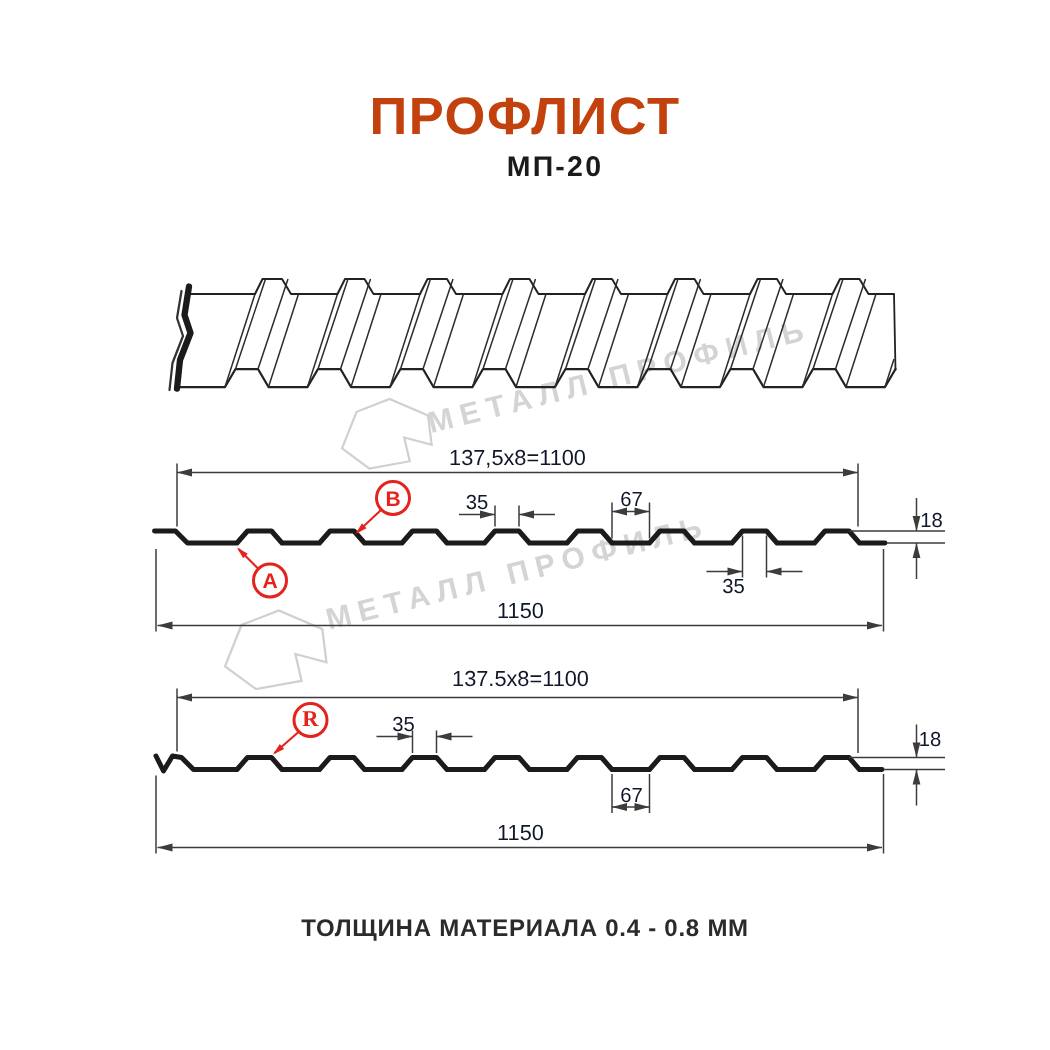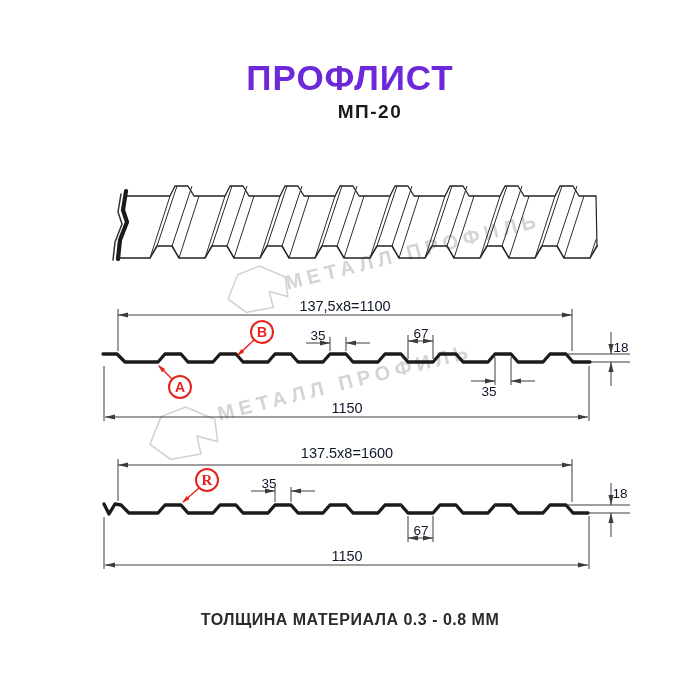--- a/index.html
+++ b/index.html
@@ -1,19 +1,19 @@
 <!DOCTYPE html>
 <html style="--red: #e5231d; --wm: #d4d4d4;"><head>
 <meta charset="utf-8">
 <style>
   html,body{margin:0;padding:0;background:#fff;}
   .canvas{position:relative;width:700px;height:700px;background:#fff;overflow:hidden;
           font-family:"Liberation Sans",sans-serif;}
   .title{position:absolute;top:58px;left:0;width:100%;text-align:center;
-         font-size:35px;font-weight:800;letter-spacing:1px;color:#6d28d9;z-index:4;}
+         font-size:35px;font-weight:800;letter-spacing:1px;color:#c2410c;z-index:4;}
   .subtitle{position:absolute;top:101px;left:0;width:100%;text-align:center;
          font-size:19px;font-weight:700;letter-spacing:1.5px;color:#1b1b1b;z-index:4;padding-left:20px;}
   .footer{position:absolute;top:611px;left:0;width:100%;text-align:center;
          font-size:16px;font-weight:600;letter-spacing:.5px;color:#2b2b2b;z-index:4;}
   .wm{position:absolute;white-space:nowrap;font-weight:700;font-size:20px;
       letter-spacing:5px;color:var(--wm,#d4d4d4);transform-origin:0 50%;z-index:1;}
   .wm1{left:286px;top:272px;transform:rotate(-14deg);}
   .wm2{left:218px;top:403px;transform:rotate(-14deg);}
   svg#drawing{position:absolute;left:0;top:0;z-index:2;}
   .dim{position:absolute;transform:translate(-50%,-50%);font-size:13.5px;color:#0f172a;
@@ -160,30 +160,30 @@
       </g>
     </svg>
 
   <div class="dim big" style="left:345px;top:306px">137,5x8=1100</div>
   <div class="dim" style="left:318px;top:335px">35</div>
   <div class="dim" style="left:421px;top:333px">67</div>
   <div class="dim" style="left:489px;top:391px">35</div>
   <div class="dim" style="left:621px;top:347px">18</div>
   <div class="dim big" style="left:347px;top:408px">1150</div>
 
-  <div class="dim big" style="left:347px;top:453px">137.5x8=1600</div>
+  <div class="dim big" style="left:347px;top:453px">137.5x8=1100</div>
   <div class="dim" style="left:269px;top:483px">35</div>
   <div class="dim" style="left:421px;top:530px">67</div>
   <div class="dim" style="left:620px;top:493px">18</div>
   <div class="dim big" style="left:347px;top:556px">1150</div>
 
   <div class="mark" style="left:180px;top:387px">
     <span>A</span>
   </div>
   <div class="mark" style="left:262px;top:332px">
     <span>B</span>
   </div>
   <div class="mark serif" style="left:207px;top:480px">
     <span>R</span>
   </div>
 
-  <div class="footer">ТОЛЩИНА МАТЕРИАЛА 0.3 - 0.8 ММ</div>
+  <div class="footer">ТОЛЩИНА МАТЕРИАЛА 0.4 - 0.8 ММ</div>
 </div>
 
 </body></html>

